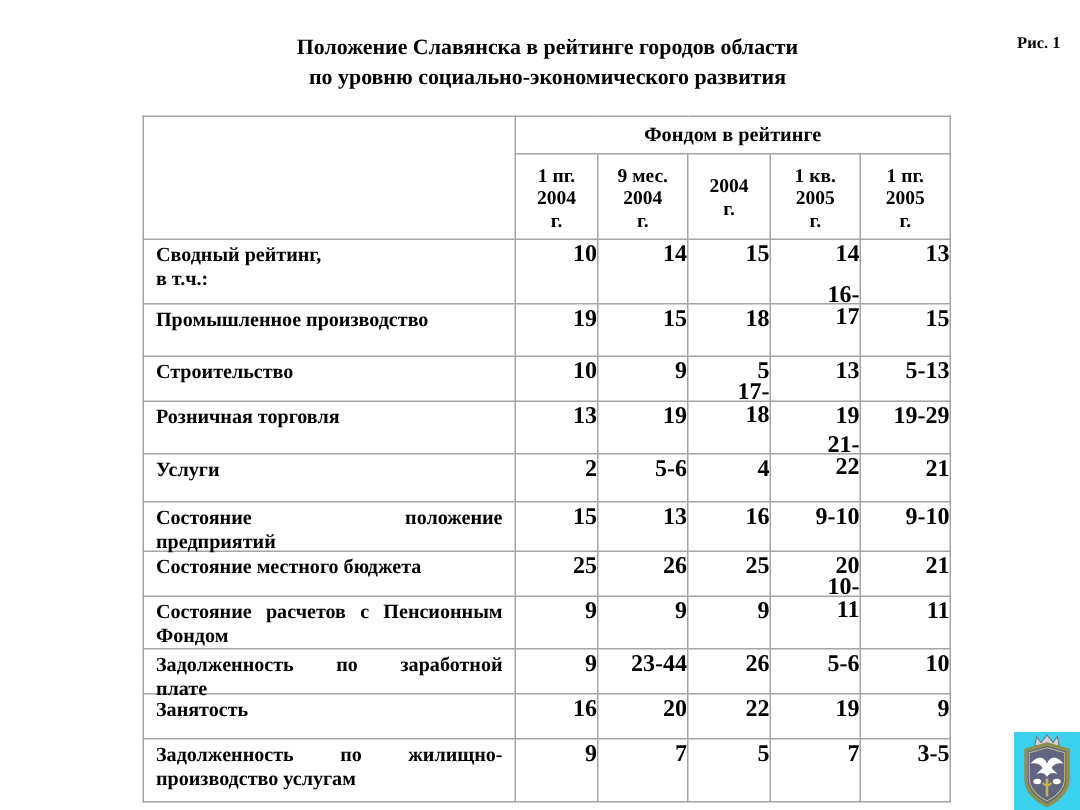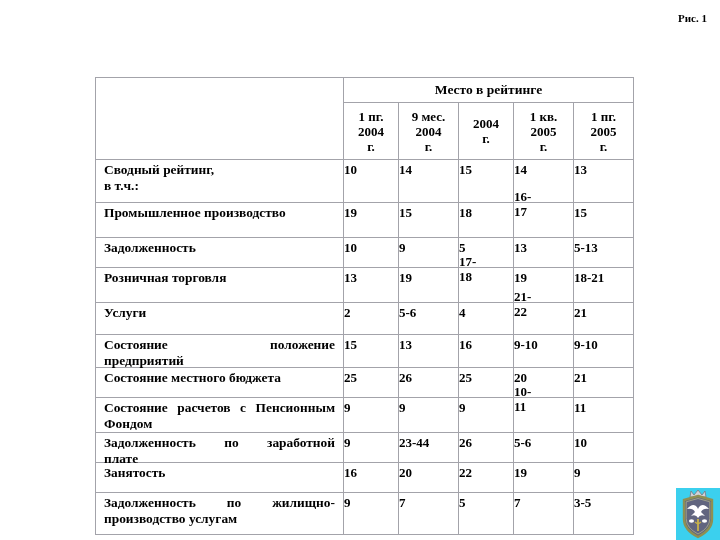--- a/index.html
+++ b/index.html
@@ -2,21 +2,21 @@
 <html><head>
 <meta charset="utf-8">
 <style>
   html,body{margin:0;padding:0;}
   body{
     width:720px;height:540px;position:relative;overflow:hidden;
     background:#ffffff;color:#000;
     font-family:"Liberation Serif","DejaVu Serif",serif;
   }
   .fig-label{
-    position:absolute;top:12px;right:13px;
+    position:absolute;top:23px;right:13px;
     font-weight:bold;font-size:11px;
   }
   .slide-title{
     position:absolute;top:22px;left:95px;width:540px;
     text-align:center;font-weight:bold;font-size:14.6px;line-height:20px;
   }
   table.rating{
     position:absolute;left:95px;top:77px;
     border-collapse:collapse;table-layout:fixed;width:538px;
   }
@@ -27,46 +27,48 @@
   th.group-head{height:24px;font-size:13.5px;text-align:center;vertical-align:middle;}
   th.col-head{
     height:56px;font-size:13px;line-height:15px;text-align:center;
     vertical-align:middle;white-space:pre-line;font-weight:bold;
   }
   td.corner{background:#fff;}
   td.label{font-size:13.4px;vertical-align:top;padding:0;}
   td.label .lwrap{padding:2px 8px 0 8px;line-height:15.5px;overflow:visible;}
   td.label .line{text-align:left;}
   td.label .line.stretch{text-align:justify;text-align-last:justify;}
-  td.val{font-size:13px;text-align:left;vertical-align:top;}
+  td.val{font-size:16px;text-align:right;vertical-align:top;}
   td.val .vwrap{line-height:15px;padding-top:2px;white-space:pre-line;}
   td.val .vwrap.straddle{position:relative;top:-14px;padding-top:0;}
   .emblem{position:absolute;right:0;bottom:0;width:44px;height:52px;}
 </style>
 </head>
 <body>
 
 <div class="fig-label">Рис. 1</div>
 
 <div class="slide-title">
+  <div>Положение Славянска в рейтинге городов области</div>
+  <div>по уровню социально-экономического развития</div>
 </div>
 
 <table class="rating">
   <colgroup>
     <col style="width:248px">
     <col style="width:55px">
       <col style="width:60px">
       <col style="width:55px">
     <col style="width:60px">
       <col style="width:60px">
   </colgroup>
   <thead>
     <tr>
       <td class="corner" rowspan="2"></td>
-      <th class="group-head" colspan="5">Место в рейтинге</th>
+      <th class="group-head" colspan="5">Фондом в рейтинге</th>
     </tr>
     <tr id="subheader-row">
         <th class="col-head">1 пг.
 2004
 г.</th>
         <th class="col-head">9 мес.
 2004
 г.</th>
         <th class="col-head">2004
 г.</th>
@@ -121,21 +123,21 @@
           <div class="vwrap straddle">16-
 17</div>
         </td>
         <td class="val">
           <div class="vwrap">15</div>
         </td>
       </tr>
       <tr style="height: 30px;">
         <td class="label">
           <div class="lwrap" style="height: 27px;">
-            <div class="line">Задолженность</div>
+            <div class="line">Строительство</div>
           </div>
         </td>
         <td class="val">
           <div class="vwrap">10</div>
         </td>
         <td class="val">
           <div class="vwrap">9</div>
         </td>
         <td class="val">
           <div class="vwrap">5</div>
@@ -160,21 +162,21 @@
           <div class="vwrap">19</div>
         </td>
         <td class="val">
           <div class="vwrap straddle">17-
 18</div>
         </td>
         <td class="val">
           <div class="vwrap">19</div>
         </td>
         <td class="val">
-          <div class="vwrap">18-21</div>
+          <div class="vwrap">19-29</div>
         </td>
       </tr>
       <tr style="height: 32px;">
         <td class="label">
           <div class="lwrap" style="height: 29px;">
             <div class="line">Услуги</div>
           </div>
         </td>
         <td class="val">
           <div class="vwrap">2</div>

